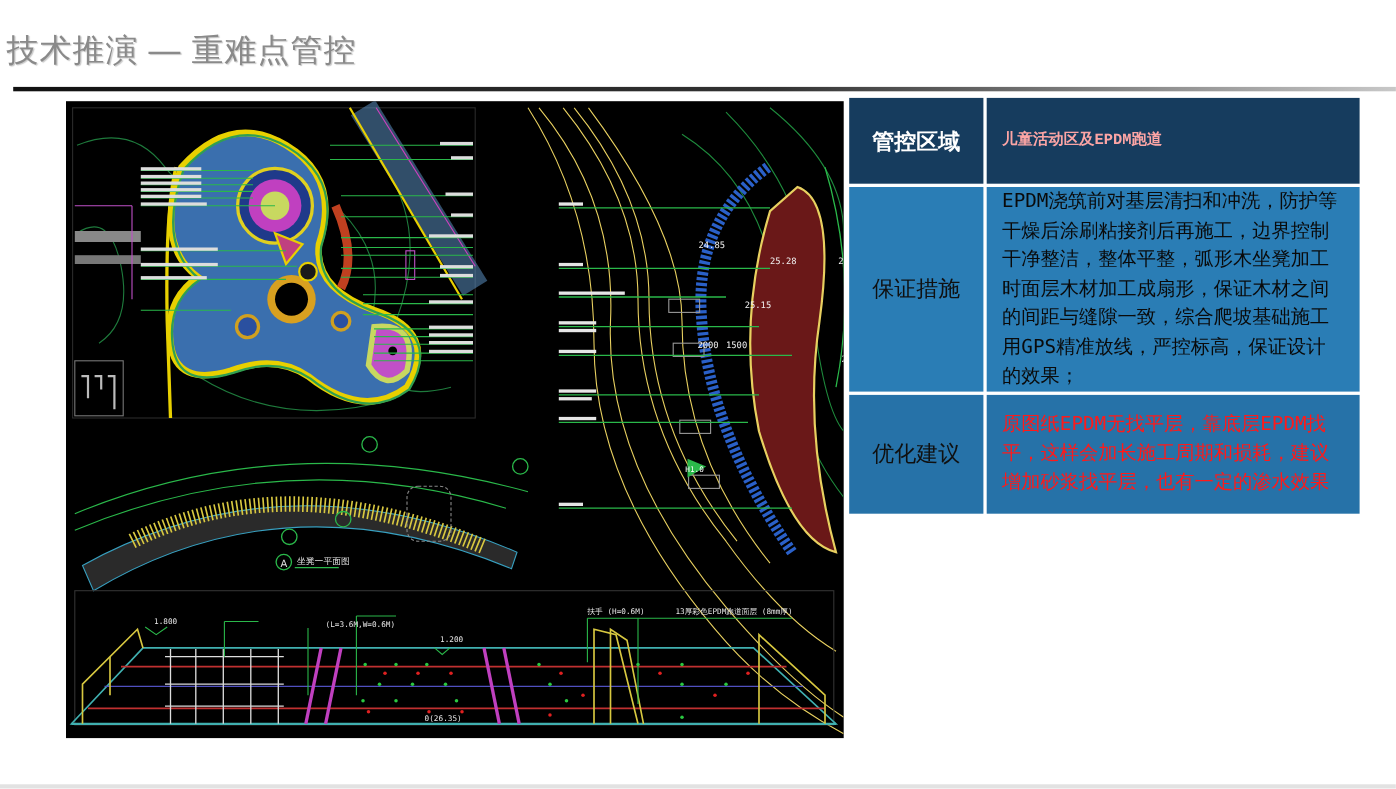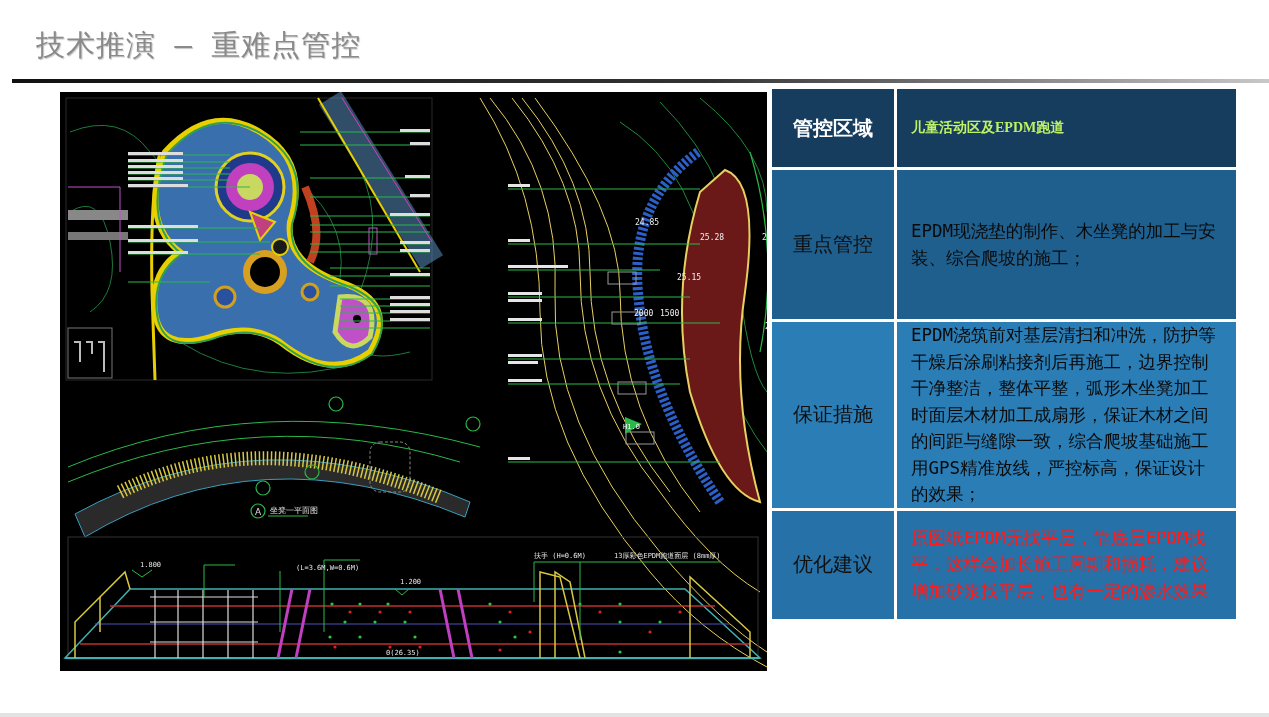--- a/index.html
+++ b/index.html
@@ -1,23 +1,23 @@
 <!DOCTYPE html>
 <html><head>
 <meta charset="utf-8">
 <style>
   * { box-sizing: border-box; margin: 0; padding: 0; }
   html, body { width: 1269px; height: 717px; background: #ffffff; overflow: hidden; }
   body { position: relative; font-family: "DejaVu Sans", "Liberation Sans", sans-serif; }
 
   .page-title {
-    position: absolute; left: 36px; top: 26px;
+    position: absolute; left: 6px; top: 26px;
     font-size: 29px; color: #8a8a8a; letter-spacing: 1px;
     text-shadow: 1px 1px 1px #c8c8c8;
-    font-family: Liberation Mono, monospace;
+    font-family: Liberation Sans, sans-serif;
   }
   .title-rule {
     position: absolute; left: 12px; top: 79px; width: 1262px; height: 4px;
     background: linear-gradient(to right, #111 0%, #333 55%, #c9c9c9 100%);
   }
   .footer-rule {
     position: absolute; left: 0; top: 713px; width: 1269px; height: 4px;
     background: #e2e2e2;
   }
 
@@ -38,21 +38,21 @@
   .ctable td { vertical-align: middle; }
   .ctable .lab {
     width: 122px; text-align: center; font-size: 20px; color: #101010;
   }
   .ctable .val {
     padding: 0 18px 0 14px; font-size: 17.5px; line-height: 26.5px; color: #0a0a0a;
     font-family: "DejaVu Sans Mono", "Liberation Mono", monospace;
   }
   .row-head td { background: #163c5e; height: 78px; }
   .row-head .lab { color: #ffffff; font-weight: bold; font-size: 20px; }
-  .row-head .val { color: #bef264; font-weight: bold; font-size: 14px; font-family: Liberation Serif, serif; }
+  .row-head .val { color: #fca5a5; font-weight: bold; font-size: 14px; font-family: Liberation Mono, monospace; }
   .row-key td { background: #1f5f8e; height: 149px; }
   .row-ensure td { background: #2a7db5; height: 178px; margin-left: 28px; }
   .row-opt td { background: #2672a8; height: 108px; }
   .row-opt .val { color: #ff1a1a; }
 </style>
 </head>
 <body>
 
 <div class="page-title">技术推演 — 重难点管控</div>
 <div class="title-rule"></div>
@@ -324,24 +324,20 @@
     </g>
   </svg>
 </div>
 
 <table class="ctable">
   <tbody>
       <tr class="row-head">
     <td class="lab">管控区域</td>
     <td class="val">儿童活动区及EPDM跑道</td>
   </tr>
-  <tr class="row-key">
-    <td class="lab">重点管控</td>
-    <td class="val">EPDM现浇垫的制作、木坐凳的加工与安装、综合爬坡的施工；</td>
-  </tr>
   <tr class="row-ensure">
     <td class="lab">保证措施</td>
     <td class="val">EPDM浇筑前对基层清扫和冲洗，防护等干燥后涂刷粘接剂后再施工，边界控制干净整洁，整体平整，弧形木坐凳加工时面层木材加工成扇形，保证木材之间的间距与缝隙一致，综合爬坡基础施工用GPS精准放线，严控标高，保证设计的效果；</td>
   </tr>
   <tr class="row-opt">
     <td class="lab">优化建议</td>
     <td class="val">原图纸EPDM无找平层，靠底层EPDM找平，这样会加长施工周期和损耗，建议增加砂浆找平层，也有一定的渗水效果</td>
   </tr>
 </tbody>
   </table>

